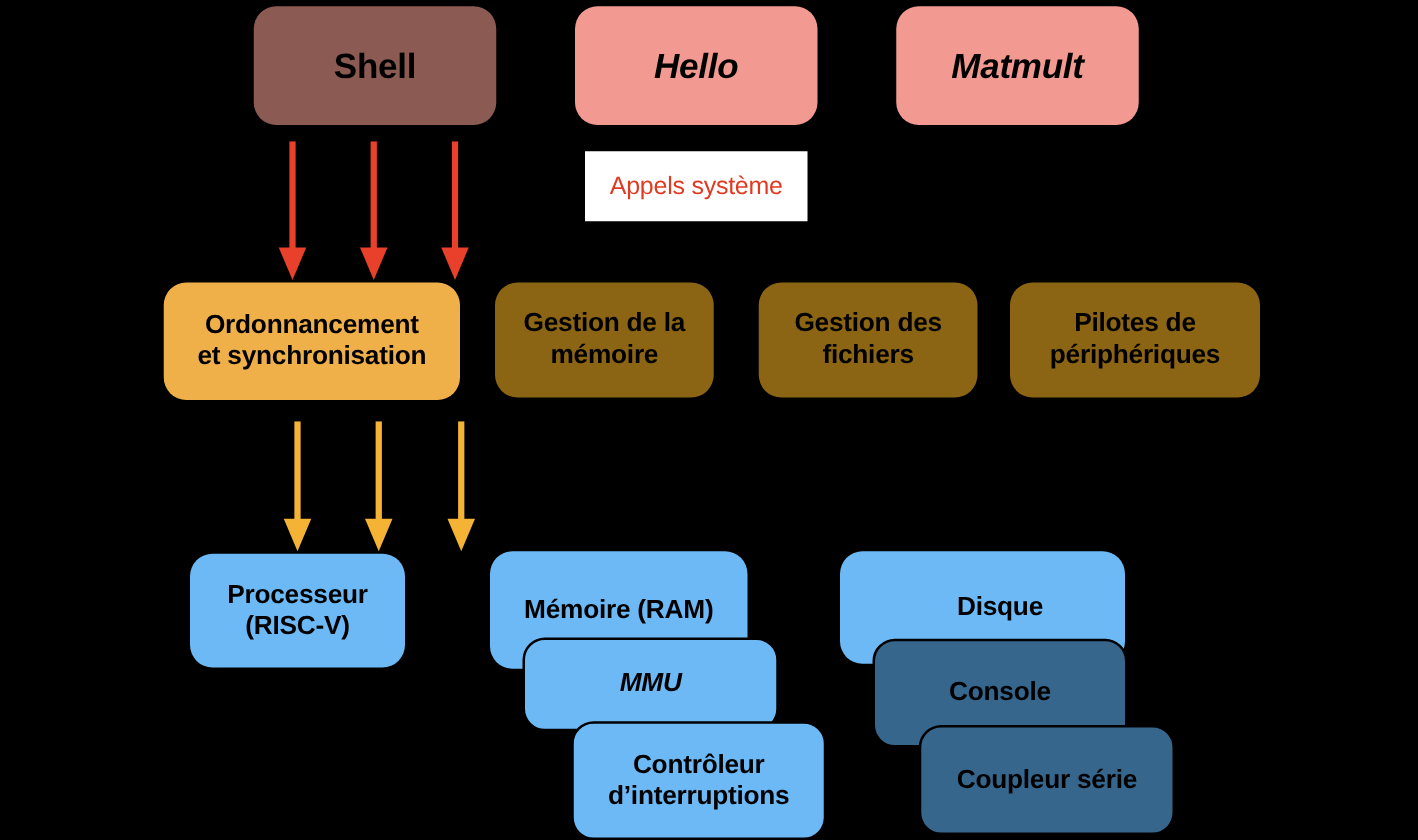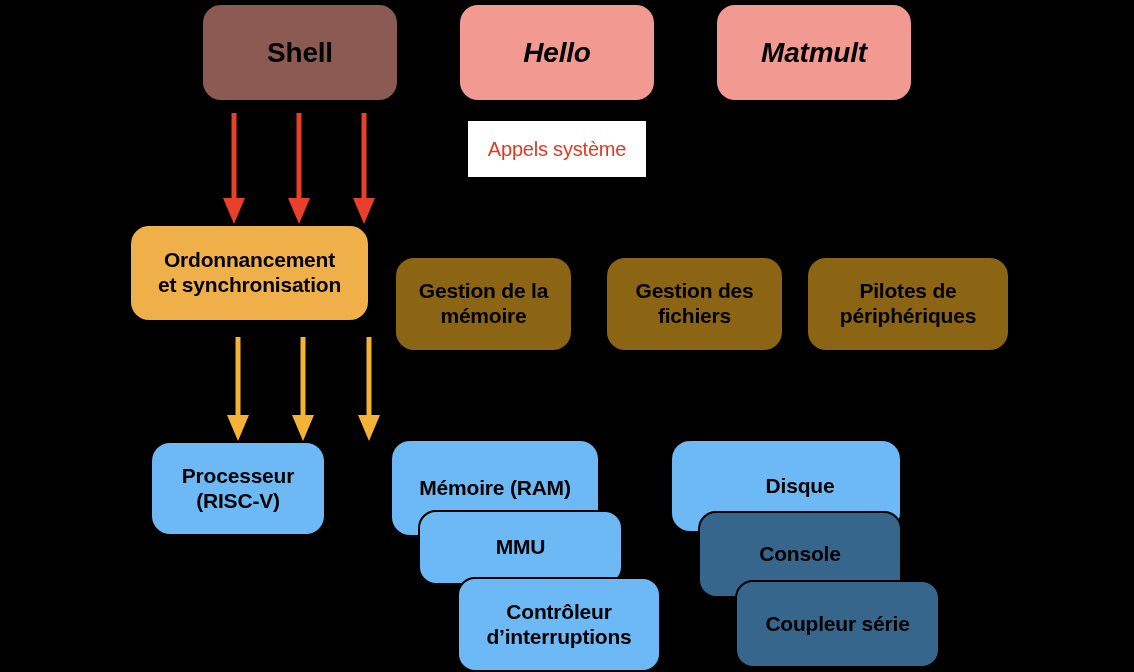--- a/index.html
+++ b/index.html
@@ -31,21 +31,21 @@
     line-height: 1.18;
     letter-spacing: -0.2px;
     white-space: pre-line;
   }
   .rounded {
     border-radius: 18px;
   }
   .app-node       { background: #8a5a53; font-size: 28px; }
   .app-node.pink  { background: #f29a91; font-style: italic; }
   .kernel-node    { background: #efb04a; font-size: 21px; }
-  .kernel-node.brown { background: #8b6414; margin-top: 32px; }
+  .kernel-node.brown { background: #8b6414; }
   .hw-node        { background: #6cb9f5; font-size: 21px; border: 2px solid #000000; }
   .hw-node.steel  { background: #36668c; }
   .hw-node.noborder { border: none; }
 
   .syscall-label {
     position: absolute;
     box-sizing: border-box;
     display: flex;
     align-items: center;
     justify-content: center;
@@ -112,20 +112,20 @@
         <g>
           <rect x="141.5" y="0" width="5" height="80" fill="#f5b336"></rect>
           <polygon points="133,78 155,78 144,104" fill="#f5b336"></polygon>
         </g>
       </svg>
     </div>
 
   <div class="node rounded hw-node noborder" id="hw-processor" style="left: 152px; top: 443px; width: 172px; height: 91px; background: rgb(108, 185, 245); border: none;">Processeur
 (RISC-V)</div>
   <div class="node rounded hw-node noborder" id="hw-ram" style="left: 392px; top: 441px; width: 206px; height: 94px; background: rgb(108, 185, 245); border: none;">Mémoire (RAM)</div>
-  <div class="node rounded hw-node" id="hw-mmu" style="left: 418px; top: 510px; width: 205px; height: 75px; background: rgb(108, 185, 245);">MMU</div>
+  <div class="node rounded hw-node" id="hw-mmu" style="left: 418px; top: 510px; width: 205px; height: 75px; background: rgb(108, 185, 245); font-style: italic;">MMU</div>
   <div class="node rounded hw-node" id="hw-interrupt" style="left: 457px; top: 577px; width: 204px; height: 95px; background: rgb(108, 185, 245);">Contrôleur
 d’interruptions</div>
   <div class="node rounded hw-node noborder" id="hw-disk" style="left: 672px; top: 441px; width: 228px; height: 90px; background: rgb(108, 185, 245); border: none; padding-left: 28px;">Disque</div>
   <div class="node rounded hw-node steel" id="hw-console" style="left: 698px; top: 511px; width: 204px; height: 87px; background: rgb(54, 102, 140);">Console</div>
   <div class="node rounded hw-node steel" id="hw-serial" style="left: 735px; top: 580px; width: 205px; height: 88px; background: rgb(54, 102, 140);">Coupleur série</div>
 
 </div>
 
 </body></html>

